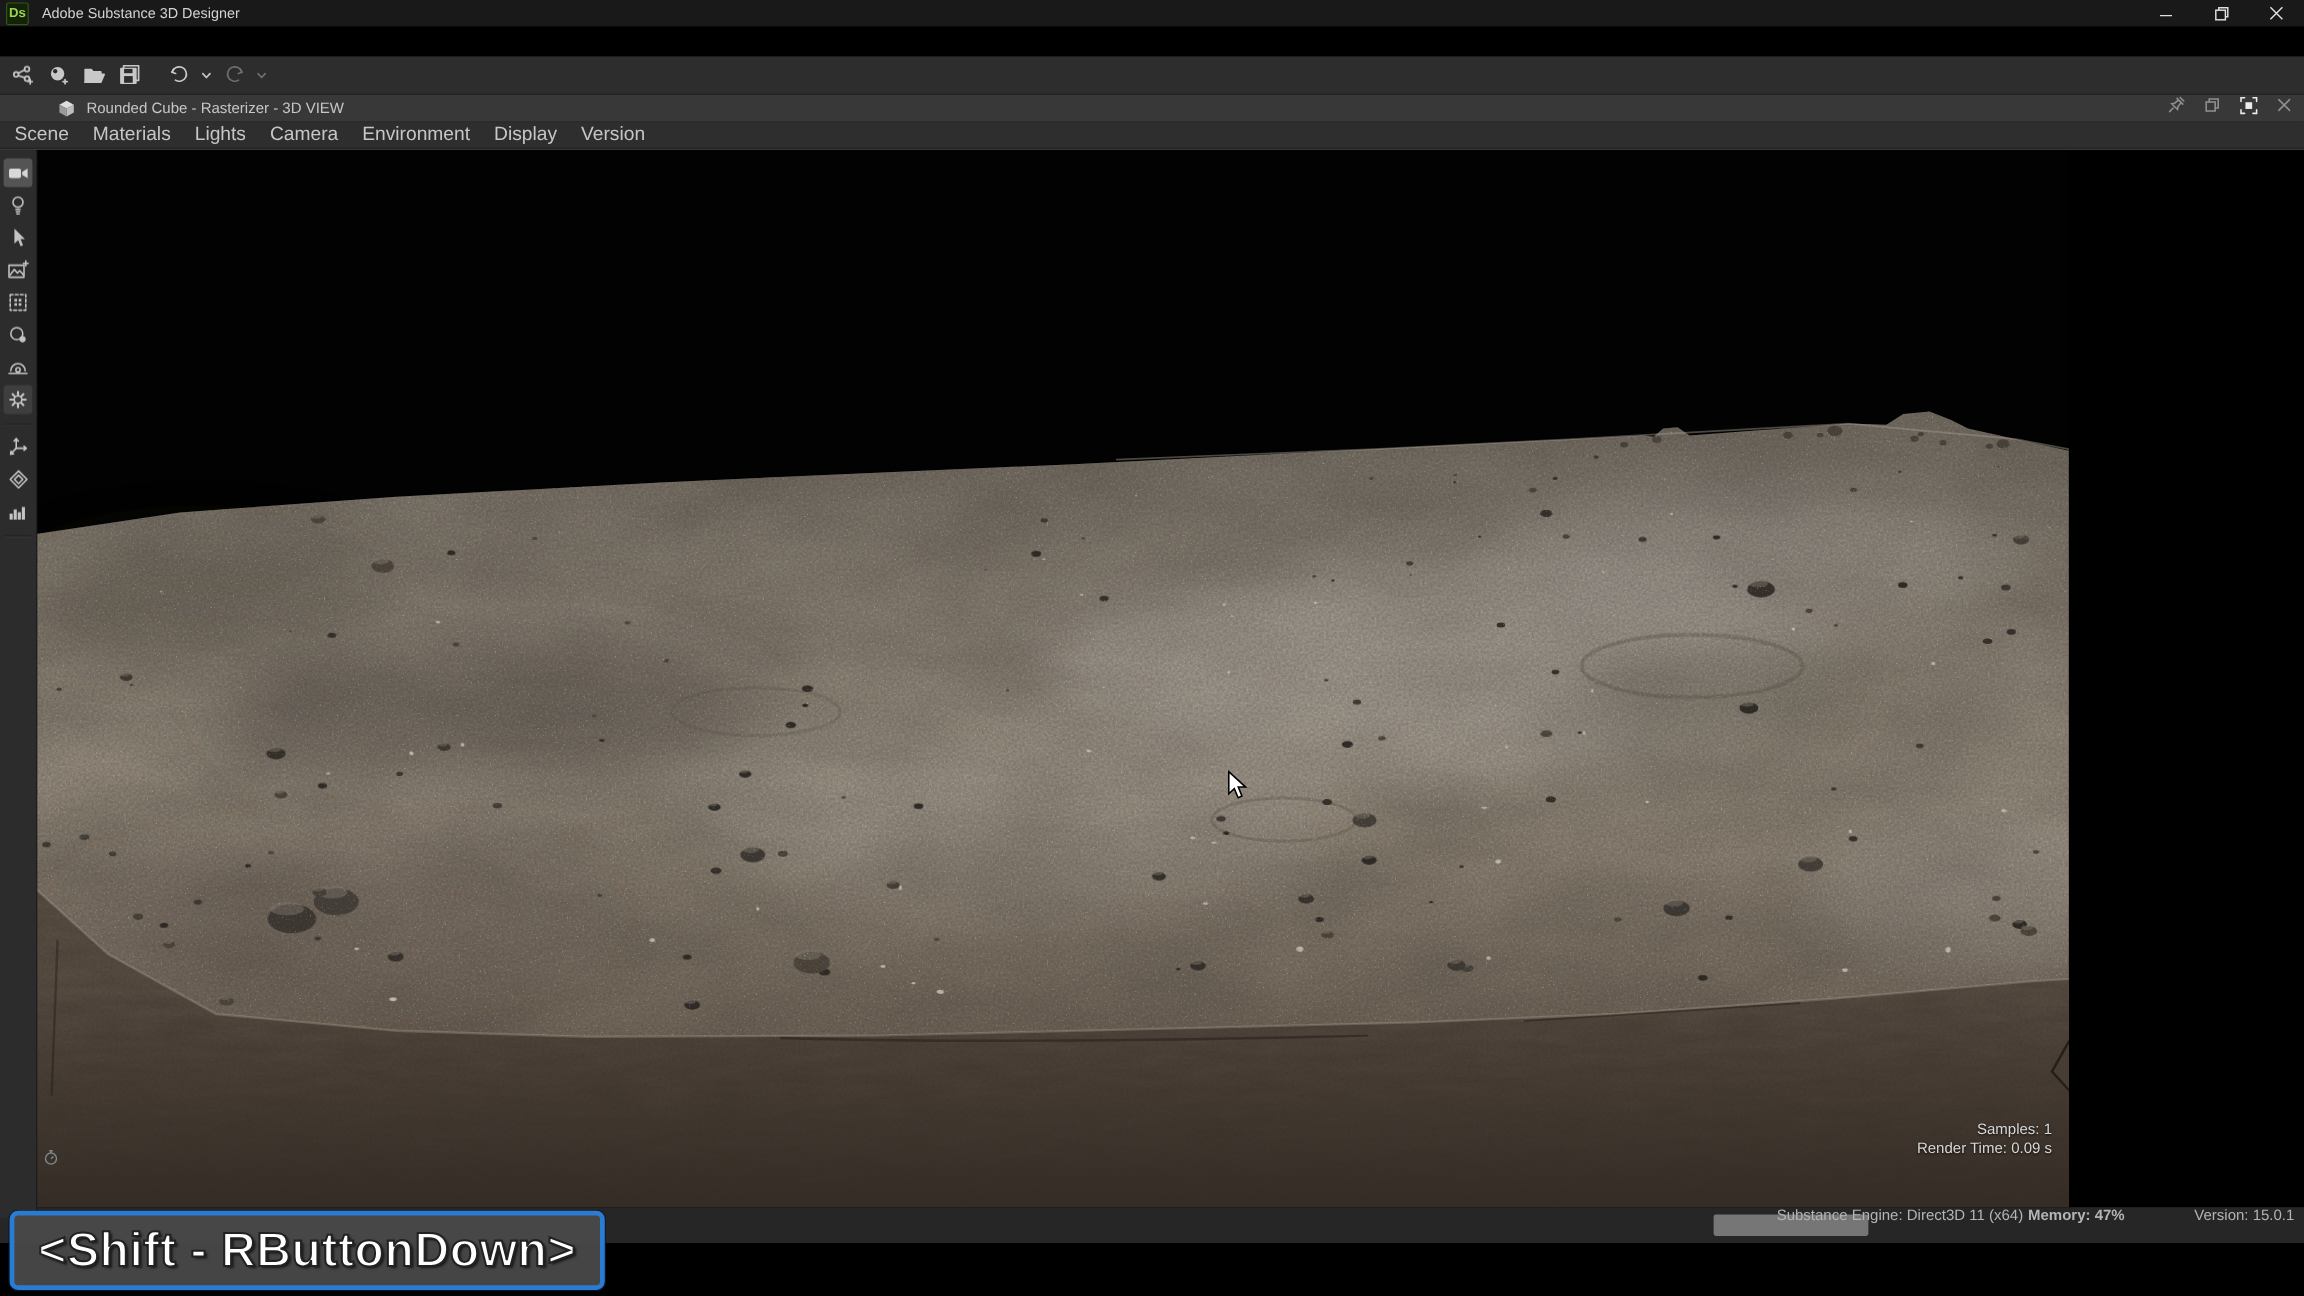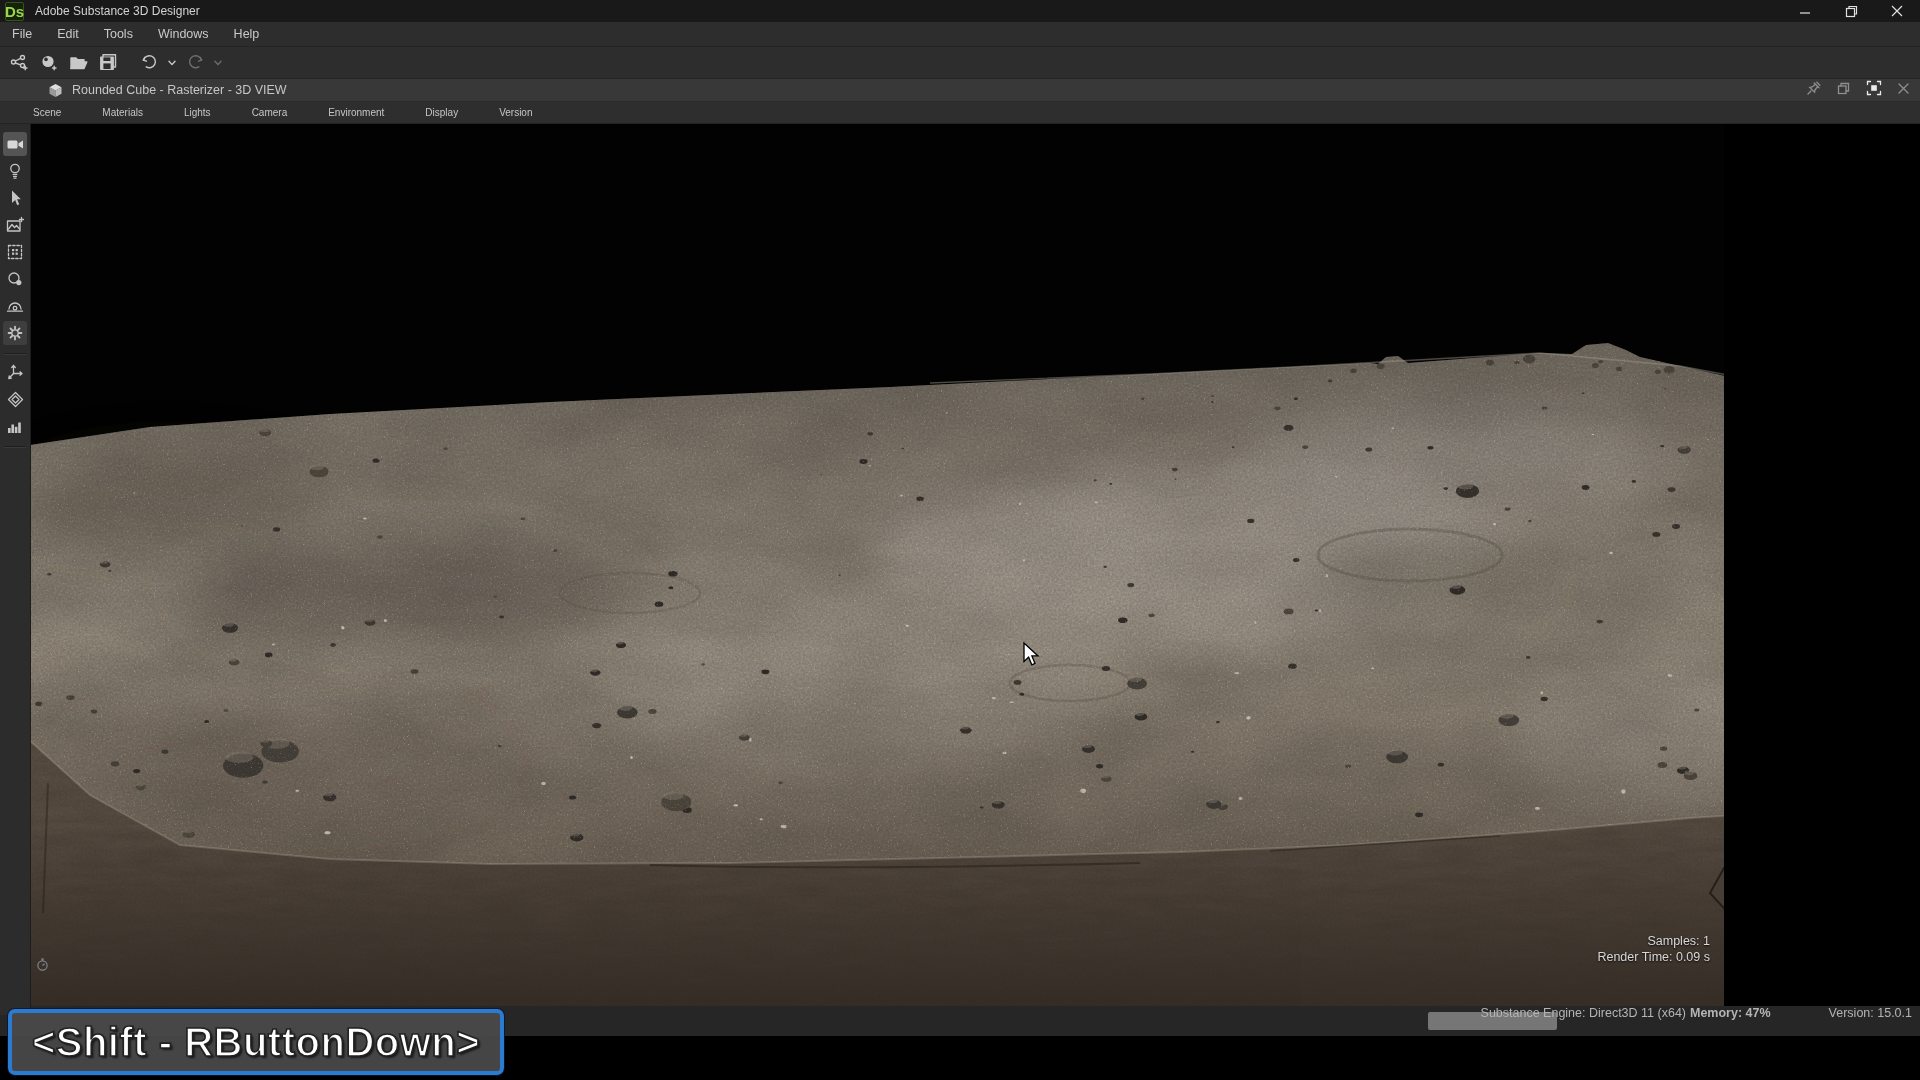--- a/index.html
+++ b/index.html
@@ -3,21 +3,21 @@
 <meta charset="utf-8">
 <style>
   html,body{margin:0;padding:0;background:#000;}
   body{width:1920px;height:1080px;overflow:hidden;font-family:"Liberation Sans","DejaVu Sans",sans-serif;
        -webkit-font-smoothing:antialiased;}
   #app{position:relative;width:1920px;height:1080px;background:#000;overflow:hidden;}
 
   
   .title-bar{position:absolute;top:0;left:0;right:0;height:22px;background:#191919;display:flex;align-items:center;z-index:10;}
   .logo{width:17px;height:17px;margin-left:5px;background:#13230a;border:1px solid #35551a;border-radius:2px;
-        color:#9ed44c;font-size:15px;font-weight:bold;display:flex;align-items:center;justify-content:center;}
+        color:#9ed44c;font-size:11px;font-weight:bold;display:flex;align-items:center;justify-content:center;}
   .title-text{color:#d2d2d2;font-size:12px;margin-left:11px;}
   .win-controls{margin-left:auto;display:flex;height:100%;}
   .win-btn{width:46px;height:100%;display:flex;align-items:center;justify-content:center;}
   .win-btn svg{stroke:#e0e0e0;stroke-width:1.2;fill:none;}
 
   
   .menu-bar{position:absolute;top:22px;left:0;right:0;height:24px;background:#2d2d2d;border-bottom:1px solid #242424;
             display:flex;align-items:center;padding-left:12px;gap:25px;z-index:10;}
   .mitem{color:#c9c9c9;font-size:12.5px;}
 
@@ -33,21 +33,21 @@
   .tab-row{position:absolute;top:79px;left:0;right:0;height:22px;background:#383838;border-bottom:1px solid #2a2a2a;
            display:flex;align-items:center;z-index:10;padding-left:39px;}
   .tab-title{color:#c6c6c6;font-size:12.5px;margin-left:8px;}
   .tab-icons{margin-left:auto;display:flex;align-items:center;gap:15px;margin-right:10px;}
   .tab-icons svg{stroke:#8f8f8f;fill:none;stroke-width:1.3;stroke-linecap:round;}
   .tab-icons .bright svg{stroke:#ececec;}
 
   
   .view-menu{position:absolute;top:102px;left:0;right:0;height:21px;background:#2e2e2e;border-bottom:1px solid #232323;
              display:flex;align-items:center;padding-left:12px;gap:20px;z-index:10;}
-  .vitem{color:#c6c6c6;font-size:10px;margin-left:21px;}
+  .vitem{color:#c6c6c6;font-size:16px;}
 
   
   .left-toolbar{position:absolute;top:123px;left:0;width:30px;height:883px;background:#2c2c2c;border-right:1px solid #1d1d1d;
                 display:flex;flex-direction:column;align-items:center;padding-top:9px;z-index:9;}
   .ltool{width:24px;height:24px;margin-bottom:3px;border-radius:3px;display:flex;align-items:center;justify-content:center;flex:none;}
   .ltool.active{background:#545454;}
   .ltool.boxed{background:#3e3e3e;}
   .ltool svg{stroke:#c4c4c4;fill:none;stroke-width:1.3;stroke-linecap:round;stroke-linejoin:round;}
   .lsep{width:22px;height:1px;background:#1f1f1f;border-bottom:1px solid #3a3a3a;margin:5px 0;flex:none;}
 
@@ -96,27 +96,20 @@
         </svg>
       </div>
       <div class="win-btn">
         <svg width="12" height="12">
             <path d="M1,1 L11,11 M11,1 L1,11"></path>
           </svg>
       </div>
     </div>
   </div>
 
-  <div class="menu-bar">
-    <span class="mitem">File</span>
-    <span class="mitem">Edit</span>
-    <span class="mitem">Tools</span>
-    <span class="mitem">Windows</span>
-    <span class="mitem">Help</span>
-  </div>
 
   <div class="toolbar">
     <div class="tbtn">
       <svg width="20" height="20">
         <circle cx="13.5" cy="4.5" r="2"></circle>
           <circle cx="4.5" cy="9" r="2"></circle>
           <circle cx="13.5" cy="12.5" r="2"></circle>
         <path d="M6.4,8 L11.6,5.3 M6.4,10 L11.6,11.8 M14.5,15 L18,15 M16.2,13.3 L16.2,16.8"></path>
       </svg>
     </div>

